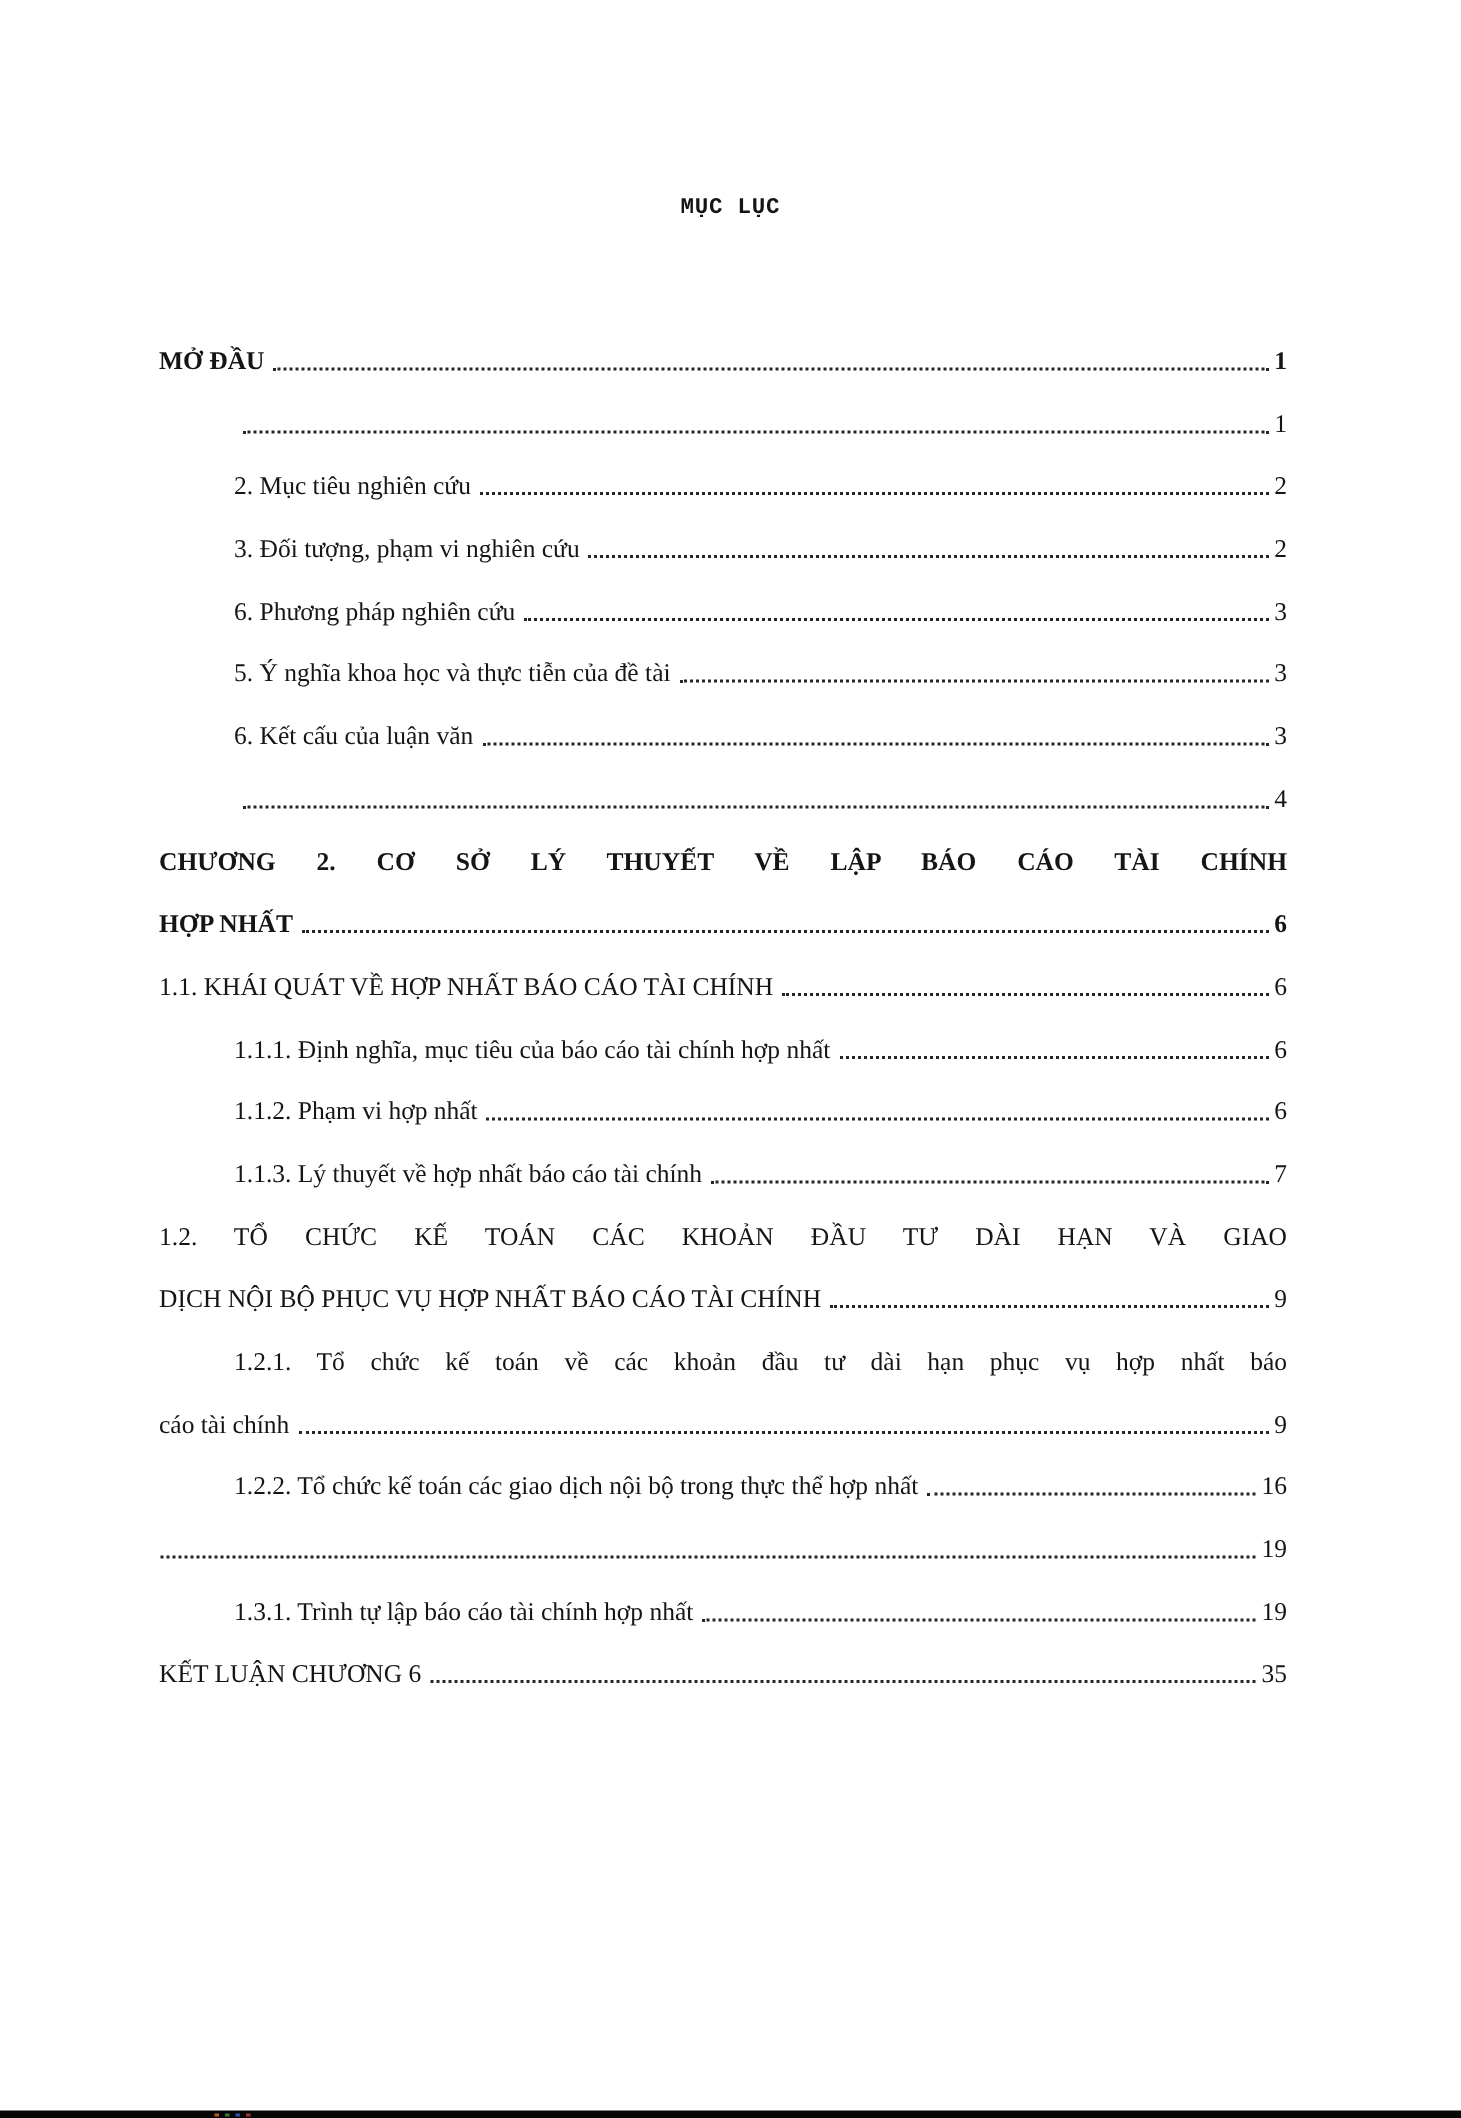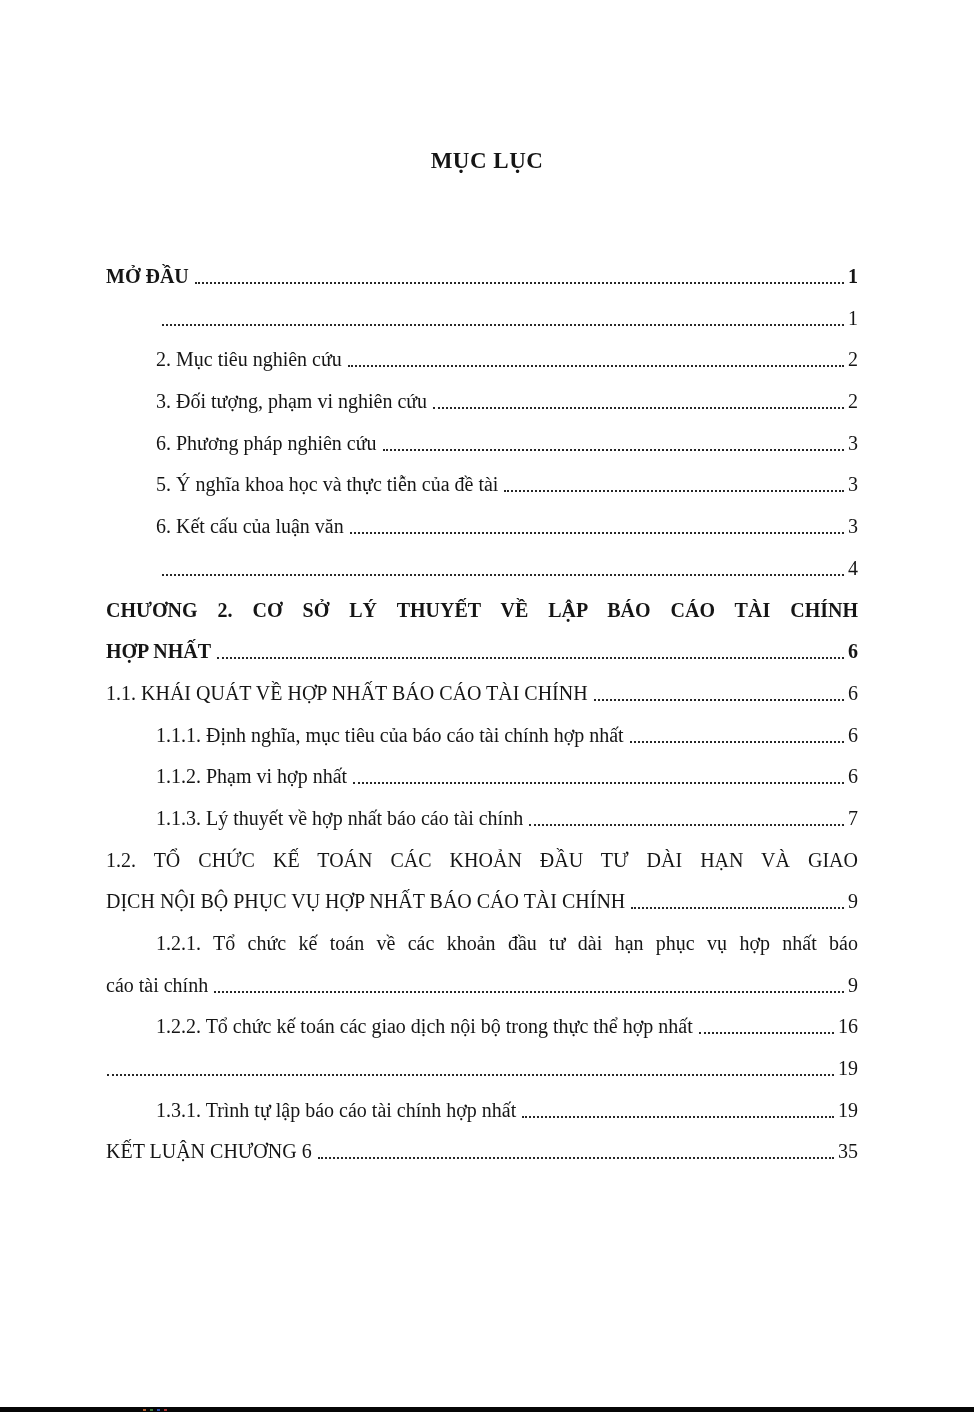--- a/index.html
+++ b/index.html
@@ -7,35 +7,35 @@
     position: relative;
     width: 974px;
     height: 1412px;
     background: #ffffff;
     overflow: hidden;
     font-family: "Liberation Serif", "DejaVu Serif", serif;
     color: #151515;
   }
   .doc-title {
     position: absolute;
-    top: 148px;
+    top: 130px;
     left: 0;
     width: 100%;
     text-align: center;
-    font-size: 23px;
+    font-size: 15px;
     font-weight: 700;
     letter-spacing: 0.5px;
+    font-family: Liberation Mono, monospace;
   }
   .toc {
     position: absolute;
     top: 220px;
     left: 106px;
     width: 752px;
-    font-size: 20px;
-    margin-top: 36px;
+    font-size: 17px;
   }
   .line { height: 41.7px; line-height: 41.7px; }
   .entry { display: flex; align-items: baseline; }
   .txt { white-space: nowrap; }
   .pg { white-space: nowrap; }
   .dots {
     flex: 1 1 auto;
     min-width: 8px;
     height: 0;
     align-self: baseline;

